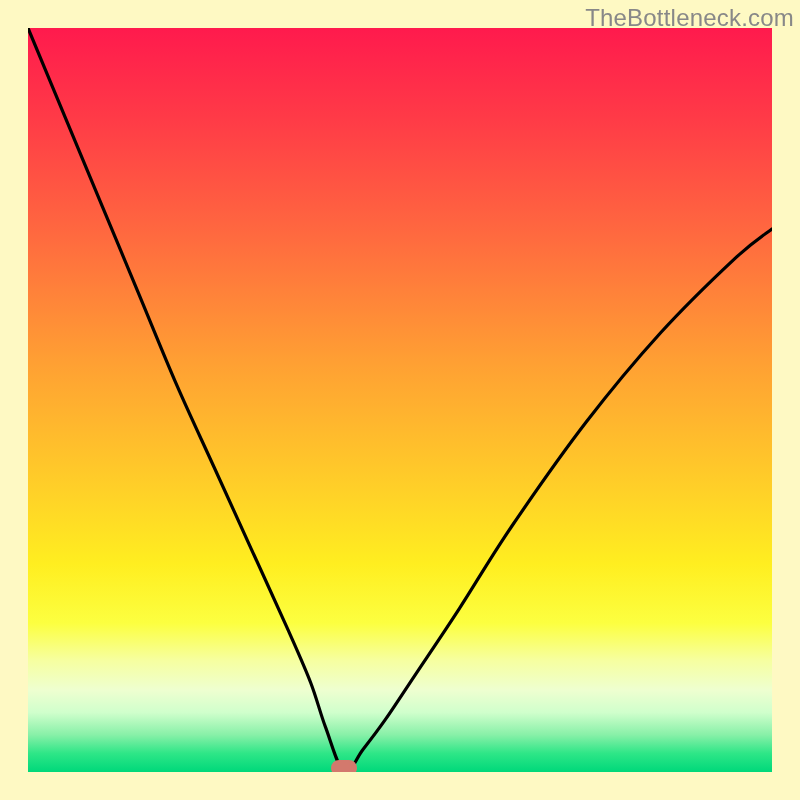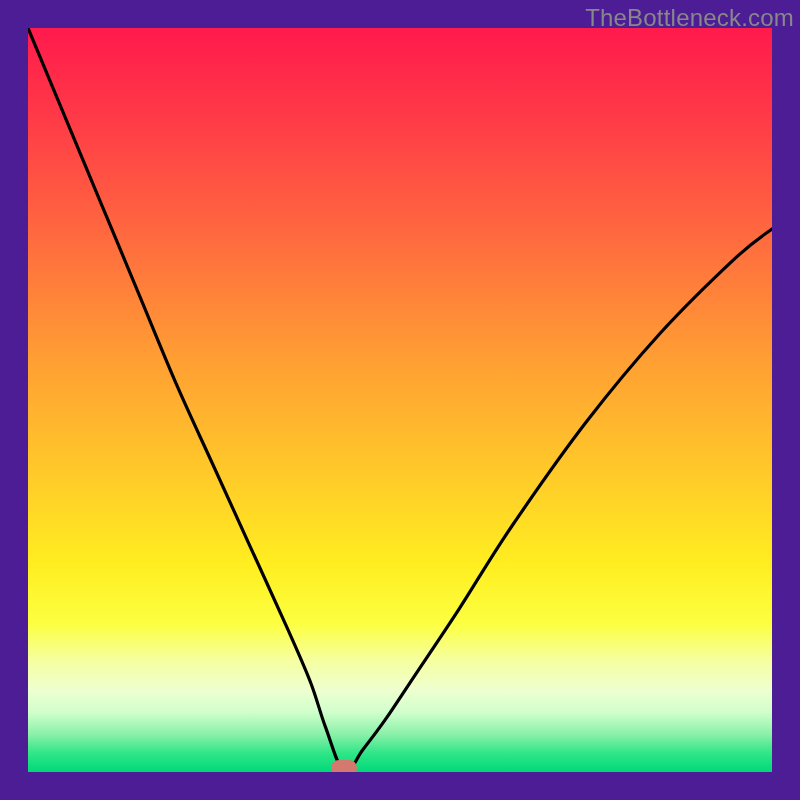--- a/index.html
+++ b/index.html
@@ -7,21 +7,21 @@
     padding: 0;
     width: 800px;
     height: 800px;
     background: #000;
     overflow: hidden;
     font-family: Arial, Helvetica, sans-serif;
   }
   .frame {
     position: absolute;
     inset: 0;
-    background: #4c1d95;
+    background: #fef9c3;
   }
   .plot-area {
     position: absolute;
     left: 28px;
     top: 28px;
     width: 744px;
     height: 744px;
     overflow: hidden;
   }
   .gradient {

